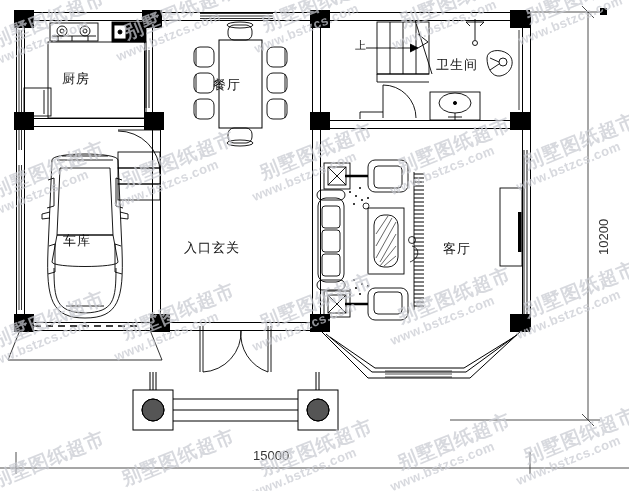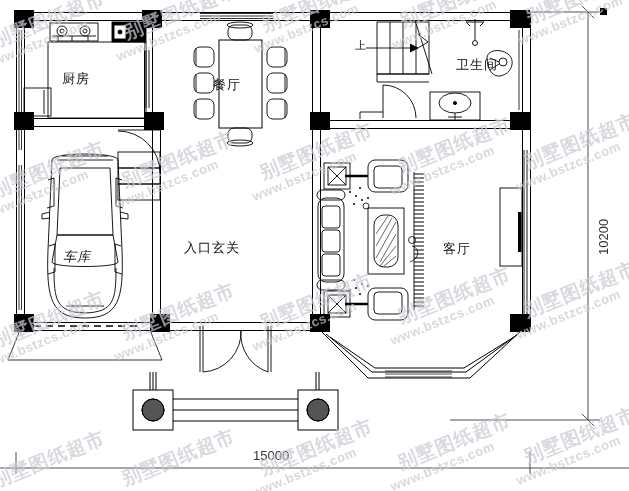--- a/index.html
+++ b/index.html
@@ -413,23 +413,23 @@
   <div class="col" style="left:310px;top:10px;width:20px;height:18px;"></div>
   <div class="col" style="left:310px;top:112px;width:20px;height:18px;"></div>
   <div class="col" style="left:310px;top:314px;width:20px;height:18px;"></div>
   <div class="col" style="left:510px;top:10px;width:20px;height:18px;"></div>
   <div class="col" style="left:510px;top:112px;width:20px;height:18px;"></div>
   <div class="col" style="left:510px;top:314px;width:20px;height:18px;"></div>
   <div class="col" style="left:600px;top:8px;width:7px;height:7px;"></div>
 
   <div class="lbl" style="left:62px;top:70px;">厨房</div>
   <div class="lbl" style="left:213px;top:76px;">餐厅</div>
-  <div class="lbl" style="left:63px;top:248px;font-style:italic;">车库</div>
+  <div class="lbl" style="left:63px;top:232px;">车库</div>
   <div class="lbl" style="left:184px;top:239px;">入口玄关</div>
-  <div class="lbl" style="left:456px;top:56px;">卫生间</div>
+  <div class="lbl" style="left:436px;top:56px;">卫生间</div>
   <div class="lbl" style="left:443px;top:240px;">客厅</div>
   <div class="lbl sm" style="left:355px;top:38px;">上</div>
 
   <div class="dimtxt" style="left:253px;top:448px;">15000</div>
   <div class="dimtxt vert" style="left:596px;top:255px;">10200</div>
 
   <div class="wm-layer" id="wmlayer">
       <div class="wm cn" style="left: -12px; top: 30px; transform: rotate(-22deg);">别墅图纸超市</div>
       <div class="wm en" style="left: -18px; top: 58px; transform: rotate(-22deg);">www.bstzcs.com</div>
       <div class="wm cn" style="left: -12px; top: 180px; transform: rotate(-22deg);">别墅图纸超市</div>

